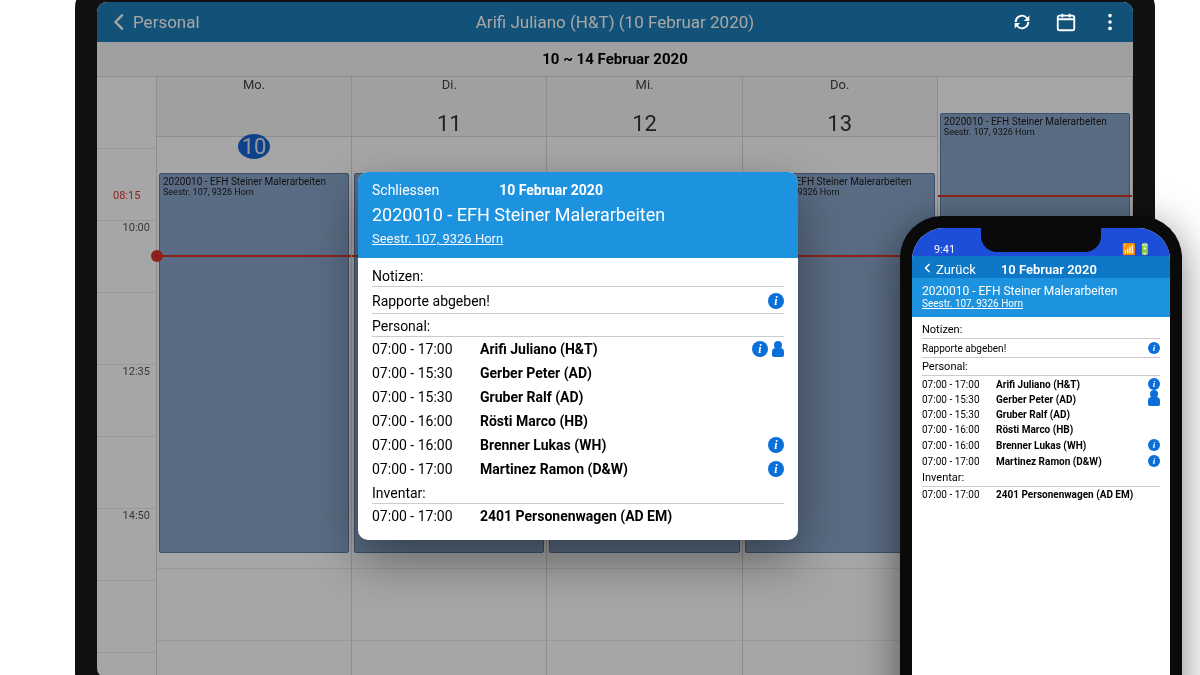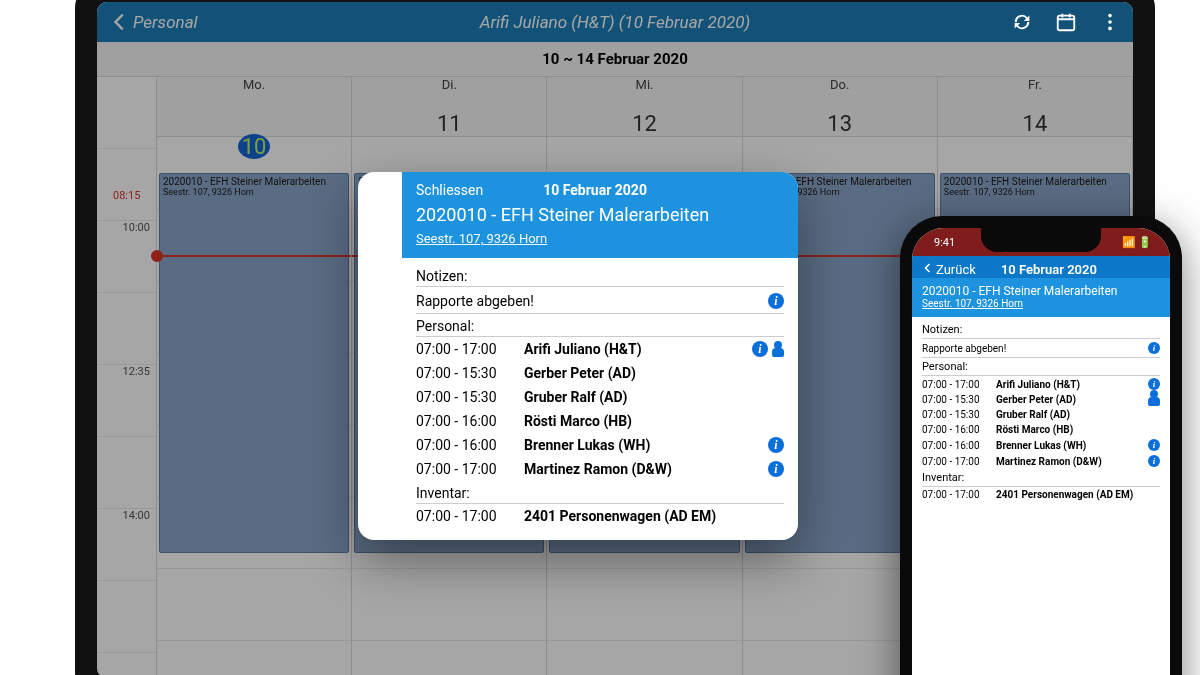--- a/index.html
+++ b/index.html
@@ -42,21 +42,20 @@
 
   .header-bar {
     height: 40px;
     background: #1e7fb8;
     color: #fff;
     display: flex;
     align-items: center;
     padding: 0 12px;
     font-size: 17px;
     position: relative;
-    font-style: italic;
   }
   .header-back { display: flex; align-items: center; gap: 2px; }
   .header-title { position: absolute; left: 0; right: 0; text-align: center; font-weight: 400; }
   .header-icons { margin-left: auto; display: flex; gap: 22px; align-items: center; z-index: 1;}
   .icon-sm { width: 22px; height: 22px; fill: #fff; }
 
   .week-label {
     text-align: center;
     font-weight: 700;
     font-size: 15px;
@@ -100,21 +99,21 @@
     justify-content: space-between;
     border-bottom: 1px solid #d9d9d9;
     font-size: 13px;
     color: #444;
     gap: 2px;
     background: #f6f6f6;
   }
   .day-head .num { font-size: 22px; color: #333; }
   .day-head.today .num {
     background: #1566d6;
-    color: #bef264;
+    color: #e5e5e5;
     width: 32px; height: 32px;
     border-radius: 50%;
     display: flex; align-items: center; justify-content: center; margin-top: 40px;
   }
   .day-body { position: relative; height: 520px; }
   .hour-line {
     position: absolute;
     left: 0; right: 0;
     border-bottom: 1px solid #ececec;
     height: 72px;
@@ -155,25 +154,24 @@
     border-radius: 50%;
   }
 
   
   .popup {
     position: absolute;
     left: 358px;
     top: 172px;
     width: 440px;
     background: #fff;
-    border-radius: 16px;
+    border-radius: 10px;
     box-shadow: 0 20px 50px rgba(0,0,0,0.4);
     overflow: hidden;
     z-index: 10;
-    padding-left: 44px;
   }
   .popup-head {
     background: #1d92df;
     color: #fff;
     padding: 10px 14px 12px 14px;
   }
   .popup-top-row { display: flex; justify-content: space-between; font-size: 14px; margin-bottom: 6px;}
   .popup-title { font-size: 18px; font-weight: 400; margin-bottom: 6px;}
   .popup-sub { font-size: 13px; opacity: 0.95; text-decoration: underline;}
   .popup-body { padding: 6px 14px 12px 14px; font-size: 14px; }
@@ -230,24 +228,24 @@
   .notch {
     position: absolute;
     top: 0; left: 50%; transform: translateX(-50%);
     width: 120px; height: 24px;
     background: #0a0a0a;
     border-radius: 0 0 16px 16px;
     z-index: 5;
   }
   .phone-status {
     height: 28px;
-    background: #7f1d1d;
+    background: #1d4ed8;
     color: #fff;
     display: flex;
-    align-items: center;
+    align-items: flex-end;
     justify-content: space-between;
     padding: 0 18px 0 22px;
     font-size: 11px;
   }
   .phone-header {
     background: #0e78c8;
     color: #fff;
     padding: 6px 10px 0 10px;
     display: flex;
     align-items: flex-start;
@@ -306,21 +304,21 @@
     <div class="week-label">10 ~ 14 Februar 2020</div>
 
     <div class="calendar">
       <div class="time-col" id="time-col">
           <div></div>
           <div></div>
           <div>10:00</div>
           <div></div>
           <div>12:35</div>
           <div></div>
-          <div>14:00</div>
+          <div>14:50</div>
           <div></div>
         </div>
       <div class="days" id="days">
           <div class="day-col">
             <div class="day-head today">
               <span>Mo.</span>
               <span class="num">10</span>
             </div>
             <div class="day-body">
               <div class="hour-line" style="top: 0px;"></div>
@@ -396,24 +394,20 @@
               <div class="hour-line" style="top: 432px;"></div>
               <div class="hour-line" style="top: 504px;"></div>
               <div class="event">
                 <div>2020010 - EFH Steiner Malerarbeiten</div>
                 <div class="ev-sub">Seestr. 107, 9326 Horn</div>
               </div>
               <div class="now-line"></div>
             </div>
           </div>
           <div class="day-col">
-            <div class="day-head">
-              <span>Fr.</span>
-              <span class="num">14</span>
-            </div>
             <div class="day-body">
               <div class="hour-line" style="top: 0px;"></div>
               <div class="hour-line" style="top: 72px;"></div>
               <div class="hour-line" style="top: 144px;"></div>
               <div class="hour-line" style="top: 216px;"></div>
               <div class="hour-line" style="top: 288px;"></div>
               <div class="hour-line" style="top: 360px;"></div>
               <div class="hour-line" style="top: 432px;"></div>
               <div class="hour-line" style="top: 504px;"></div>
               <div class="event">

